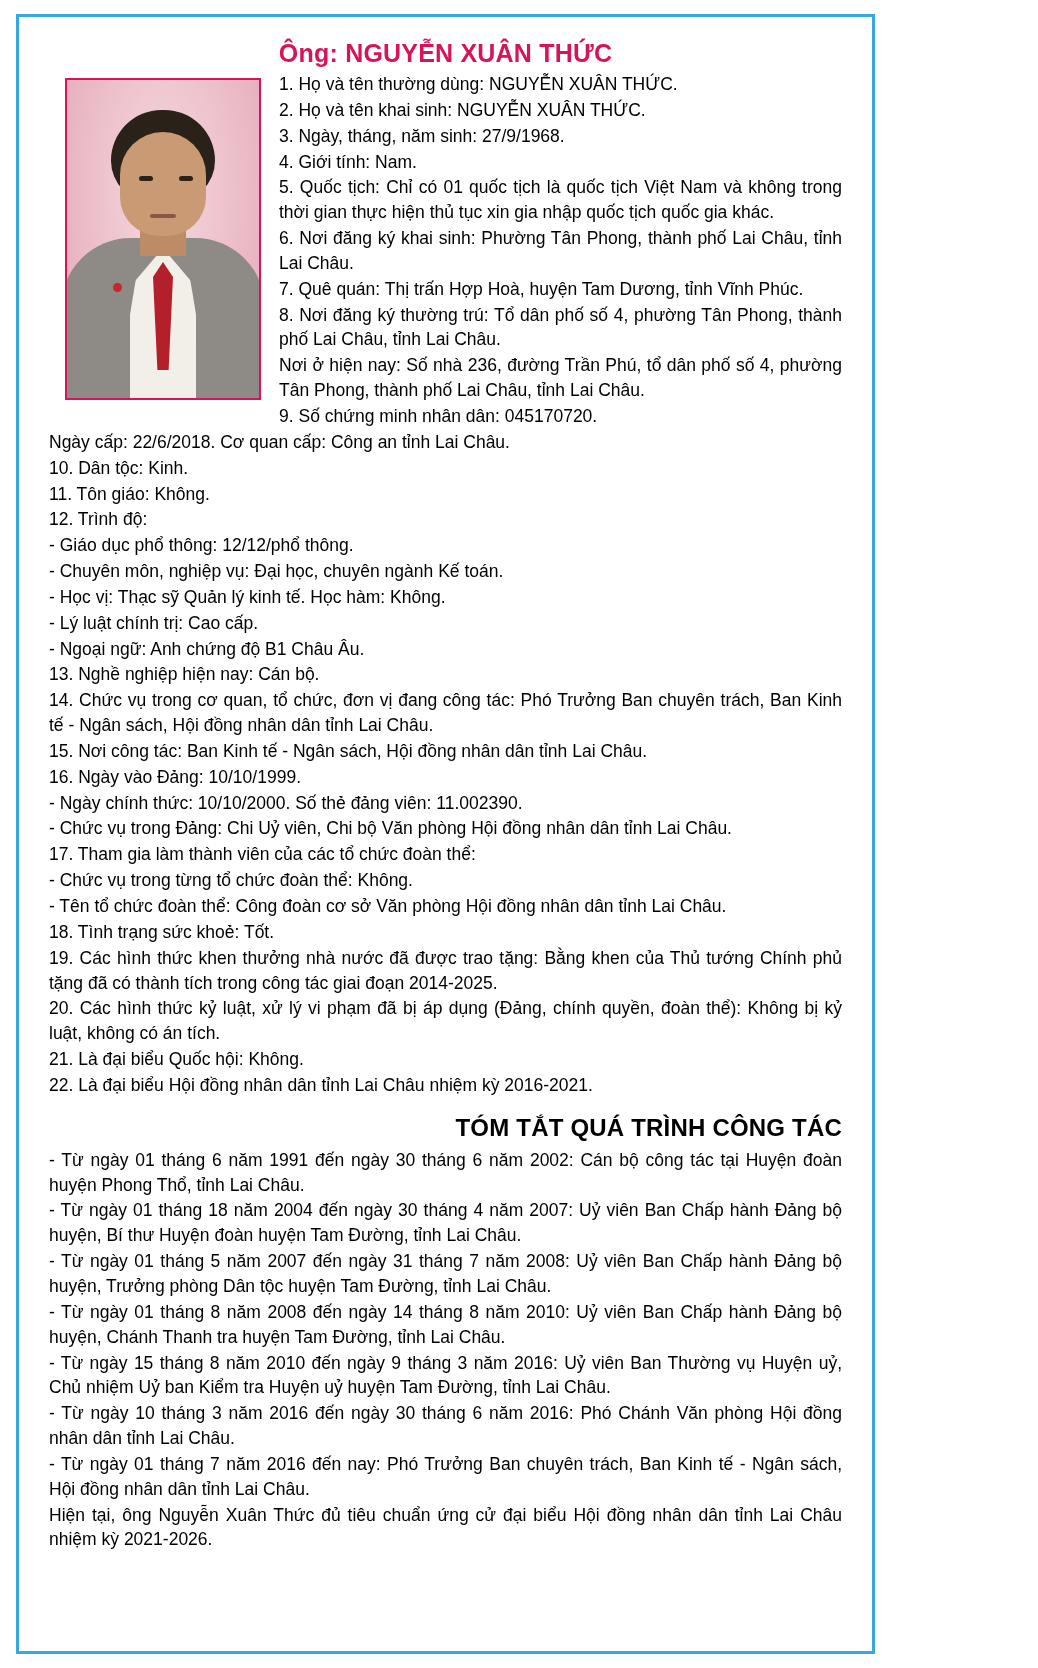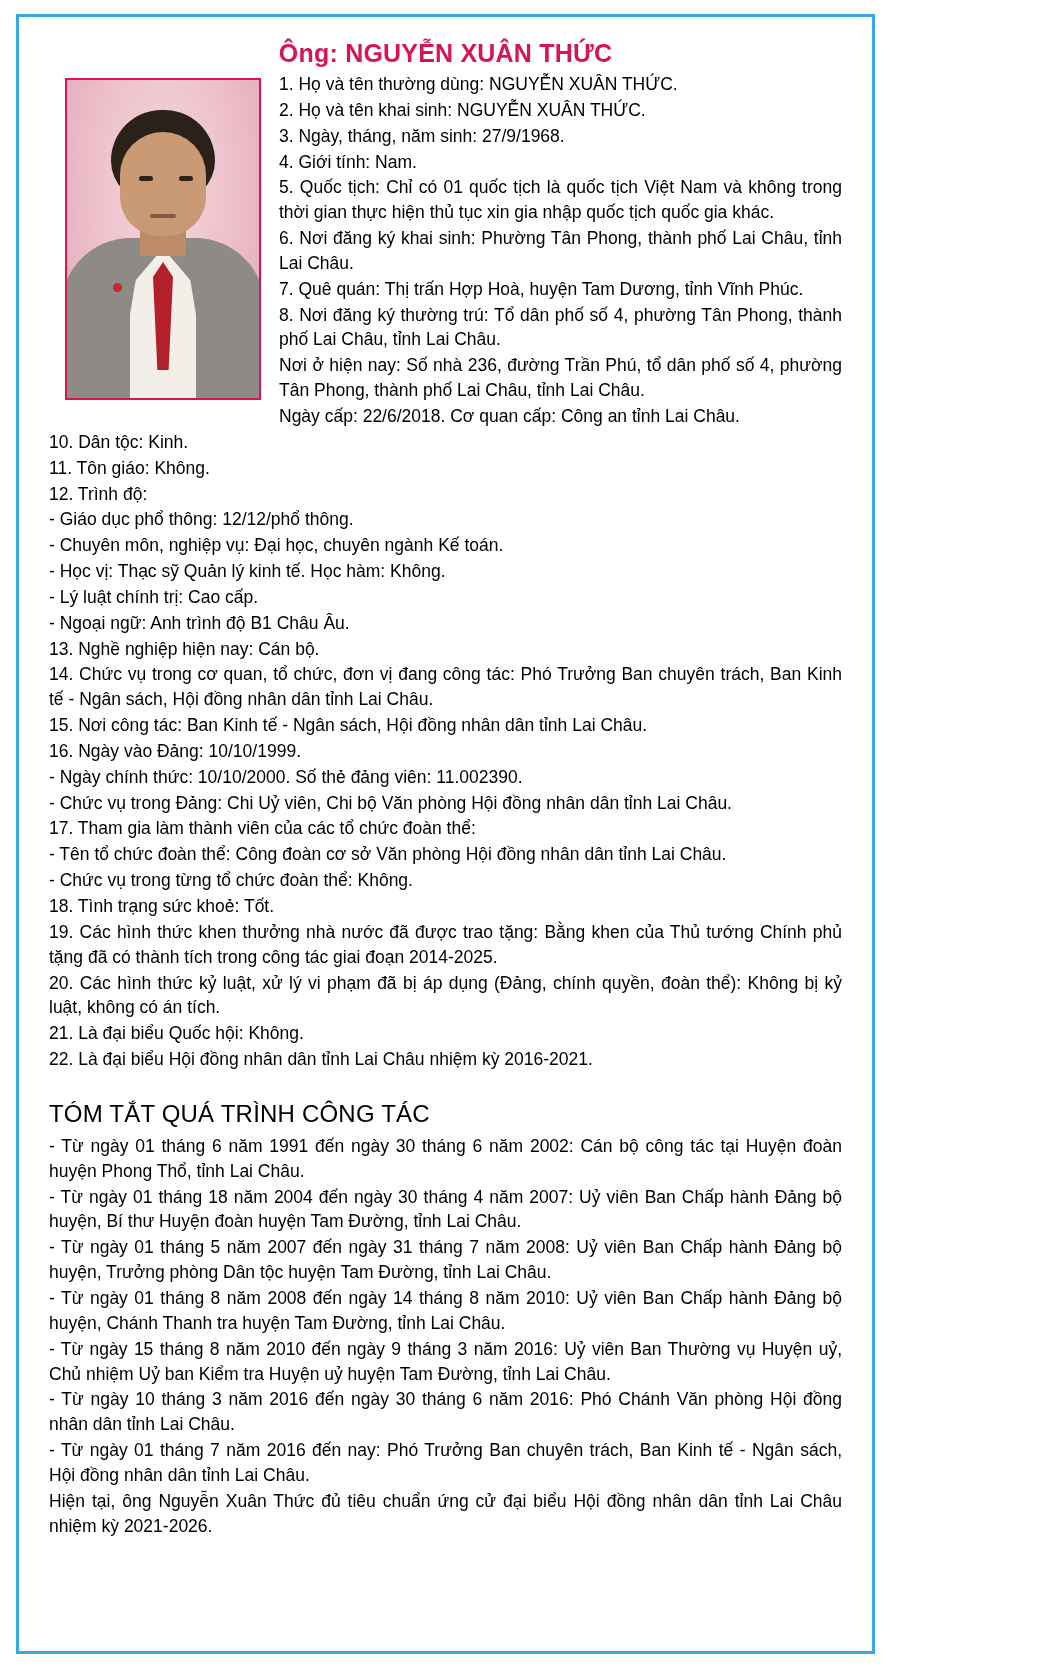--- a/index.html
+++ b/index.html
@@ -115,24 +115,24 @@
     text-align: justify;
   }
   .body-text p {
     margin: 0 0 1px 0;
   }
   .b { font-weight: normal; }
 
   .clearfix::after { content: ""; display: block; clear: both; }
 
   .section-title {
-    text-align: left;
+    text-align: right;
     font-size: 24px;
-    font-weight: normal;
-    margin: 28px 0 6px 0;
+    font-weight: bold;
+    margin: 16px 0 6px 0;
     letter-spacing: 0.2px;
   }
   .career p { margin: 0 0 1px 0; }
 </style>
 </head>
 <body>
 
 <div class="page">
   <div class="frame">
 
@@ -165,42 +165,43 @@
           <span>1. Họ và tên thường dùng: </span><span class="b">NGUYỄN XUÂN THỨC.</span>
         </p>
         <p>2. Họ và tên khai sinh: NGUYỄN XUÂN THỨC.</p>
         <p>3. Ngày, tháng, năm sinh: 27/9/1968.</p>
         <p>4. Giới tính: Nam.</p>
         <p>5. Quốc tịch: Chỉ có 01 quốc tịch là quốc tịch Việt Nam và không trong thời gian thực hiện thủ tục xin gia nhập quốc tịch quốc gia khác.</p>
         <p>6. Nơi đăng ký khai sinh: Phường Tân Phong, thành phố Lai Châu, tỉnh Lai Châu.</p>
         <p>7. Quê quán: Thị trấn Hợp Hoà, huyện Tam Dương, tỉnh Vĩnh Phúc.</p>
         <p>8. Nơi đăng ký thường trú: Tổ dân phố số 4, phường Tân Phong, thành phố Lai Châu, tỉnh Lai Châu.</p>
         <p>Nơi ở hiện nay: Số nhà 236, đường Trần Phú, tổ dân phố số 4, phường Tân Phong, thành phố Lai Châu, tỉnh Lai Châu.</p>
+        <p>9. Số chứng minh nhân dân: 045170720.</p>
         <p>Ngày cấp: 22/6/2018. Cơ quan cấp: Công an tỉnh Lai Châu.</p>
       </div>
     </div>
 
     <div class="body-text">
       <p>10. Dân tộc: Kinh.</p>
       <p>11. Tôn giáo: Không.</p>
       <p>12. Trình độ:</p>
       <p>- Giáo dục phổ thông: 12/12/phổ thông.</p>
       <p>- Chuyên môn, nghiệp vụ: Đại học, chuyên ngành Kế toán.</p>
       <p>- Học vị: Thạc sỹ Quản lý kinh tế.     Học hàm: Không.</p>
       <p>- Lý luật chính trị: Cao cấp.</p>
-      <p>- Ngoại ngữ: Anh trình độ B1 Châu Âu.</p>
+      <p>- Ngoại ngữ: Anh chứng độ B1 Châu Âu.</p>
       <p>13. Nghề nghiệp hiện nay: Cán bộ.</p>
       <p>14. Chức vụ trong cơ quan, tổ chức, đơn vị đang công tác: Phó Trưởng Ban chuyên trách, Ban Kinh tế - Ngân sách, Hội đồng nhân dân tỉnh Lai Châu.</p>
       <p>15. Nơi công tác: Ban Kinh tế - Ngân sách, Hội đồng nhân dân tỉnh Lai Châu.</p>
       <p>16. Ngày vào Đảng: 10/10/1999.</p>
       <p>- Ngày chính thức: 10/10/2000.        Số thẻ đảng viên: 11.002390.</p>
       <p>- Chức vụ trong Đảng: Chi Uỷ viên, Chi bộ Văn phòng Hội đồng nhân dân tỉnh Lai Châu.</p>
       <p>17. Tham gia làm thành viên của các tổ chức đoàn thể:</p>
+      <p>- Chức vụ trong từng tổ chức đoàn thể: Không.</p>
       <p>- Tên tổ chức đoàn thể: Công đoàn cơ sở Văn phòng Hội đồng nhân dân tỉnh Lai Châu.</p>
-      <p>- Chức vụ trong từng tổ chức đoàn thể: Không.</p>
       <p>18. Tình trạng sức khoẻ: Tốt.</p>
       <p>19. Các hình thức khen thưởng nhà nước đã được trao tặng: Bằng khen của Thủ tướng Chính phủ tặng đã có thành tích trong công tác giai đoạn 2014-2025.</p>
       <p>20. Các hình thức kỷ luật, xử lý vi phạm đã bị áp dụng (Đảng, chính quyền, đoàn thể): Không bị kỷ luật, không có án tích.</p>
       <p>21. Là đại biểu Quốc hội: Không.</p>
       <p>22. Là đại biểu Hội đồng nhân dân tỉnh Lai Châu nhiệm kỳ 2016-2021.</p>
     </div>
 
     <div class="section-title">TÓM TẮT QUÁ TRÌNH CÔNG TÁC</div>
 
     <div class="body-text career">

